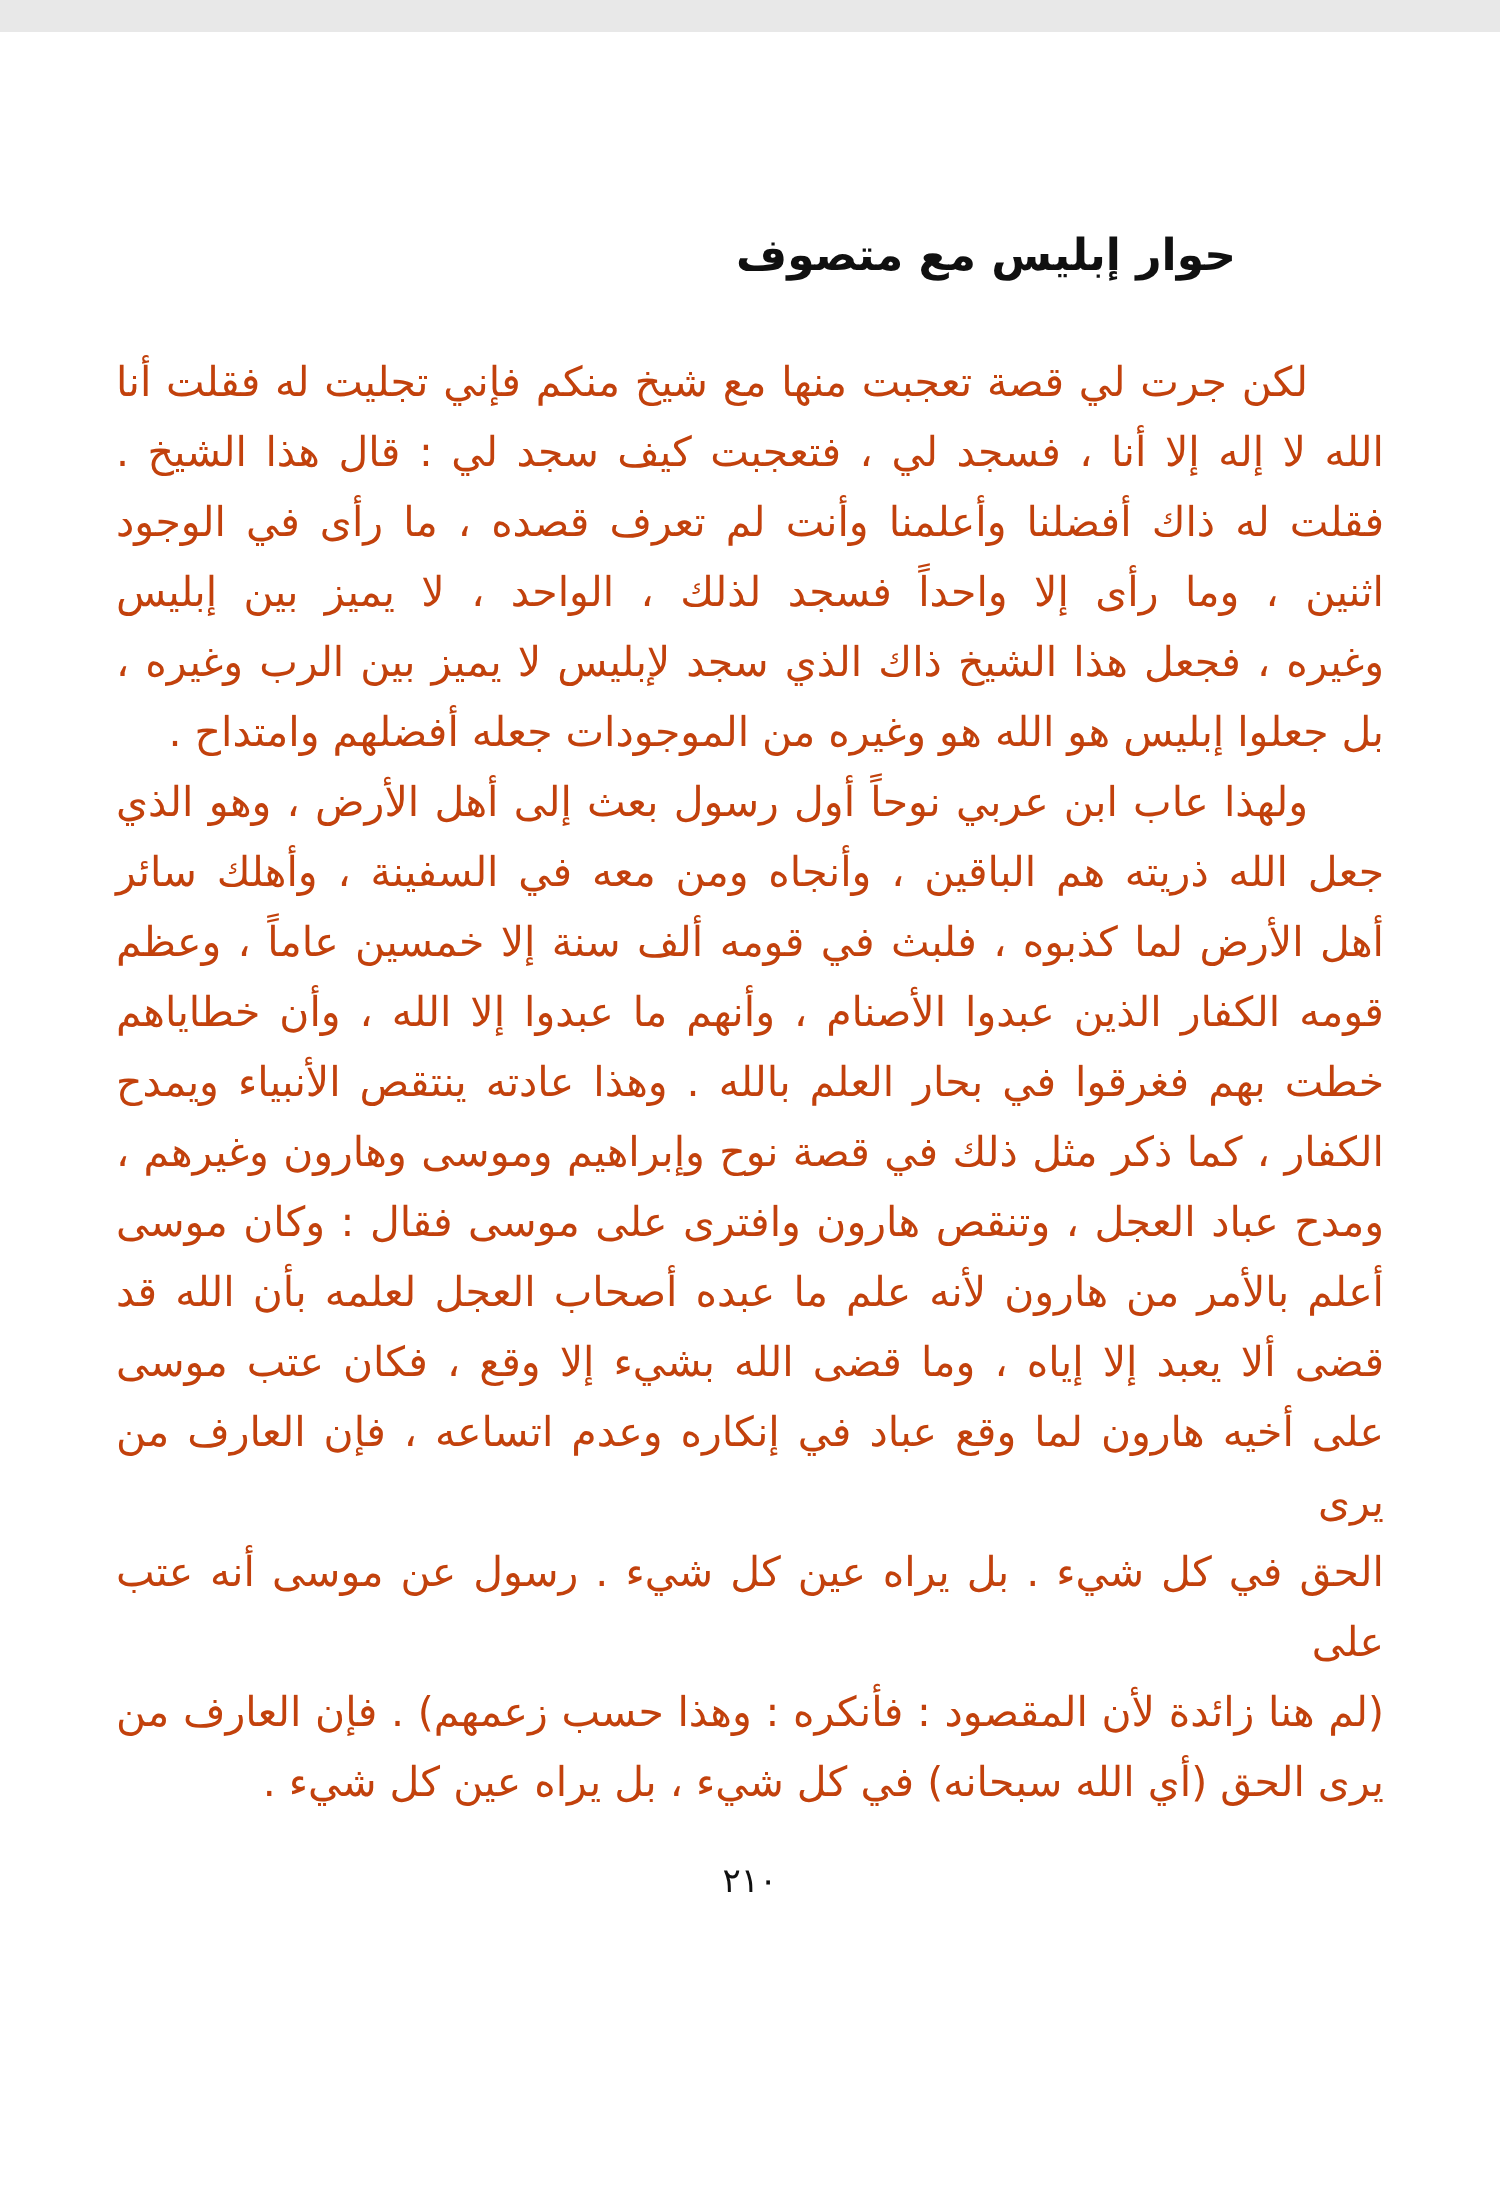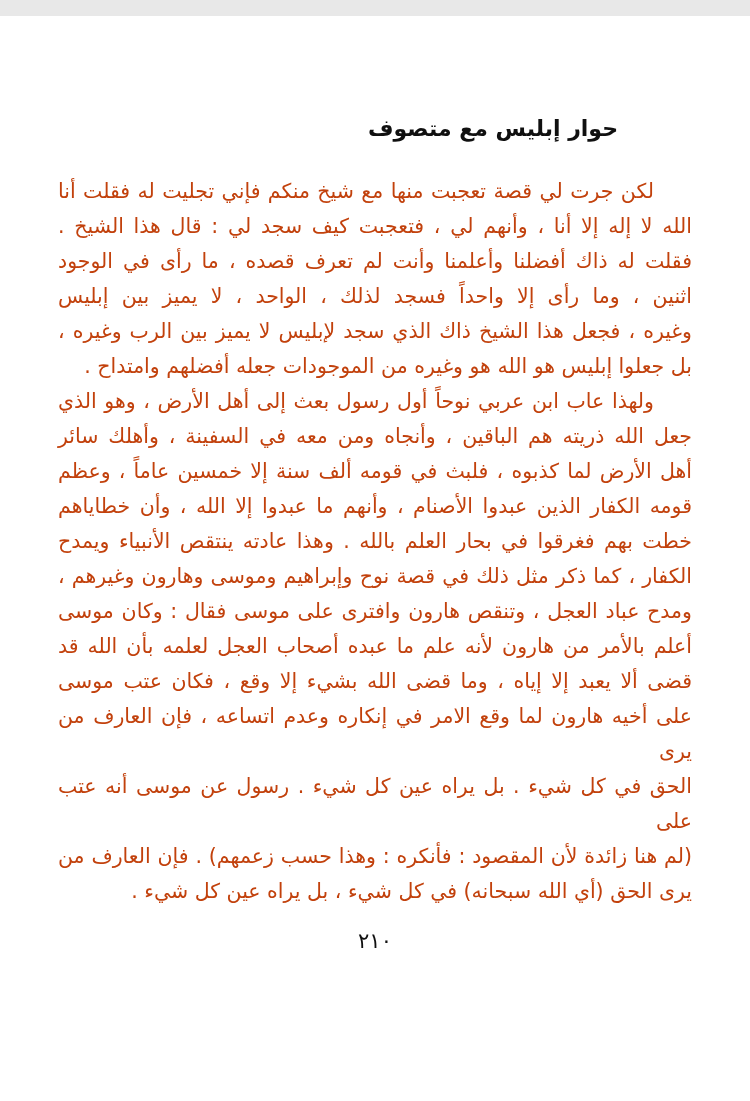--- a/index.html
+++ b/index.html
@@ -55,55 +55,55 @@
   }
   .body-line.first {
     padding-right: 38px;
   }
   .body-line.plast {
     text-align-last: right;
   }
   .page-number {
     margin-top: 18px;
     text-align: center;
-    font-size: 21px;
+    font-size: 17px;
     line-height: 28px;
     color: #101010;
     direction: rtl;
   }
 </style>
 </head>
 <body>
 
 <div class="page">
   <div class="content">
 
     <div class="section-heading heading-1">حوار إبليس مع متصوف</div>
 
     <div class="paragraph">
       <div class="body-line first">لكن جرت لي قصة تعجبت منها مع شيخ منكم فإني تجليت له فقلت أنا</div>
-      <div class="body-line">الله لا إله إلا أنا ، وأنهم لي ، فتعجبت كيف سجد لي : قال هذا الشيخ .</div>
+      <div class="body-line">الله لا إله إلا أنا ، فسجد لي ، فتعجبت كيف سجد لي : قال هذا الشيخ .</div>
       <div class="body-line">فقلت له ذاك أفضلنا وأعلمنا وأنت لم تعرف قصده ، ما رأى في الوجود</div>
       <div class="body-line">اثنين ، وما رأى إلا واحداً فسجد لذلك ، الواحد ، لا يميز بين إبليس</div>
       <div class="body-line">وغيره ، فجعل هذا الشيخ ذاك الذي سجد لإبليس لا يميز بين الرب وغيره ،</div>
       <div class="body-line plast">بل جعلوا إبليس هو الله هو وغيره من الموجودات جعله أفضلهم وامتداح .</div>
     </div>
 
 
     <div class="paragraph">
       <div class="body-line first">ولهذا عاب ابن عربي نوحاً أول رسول بعث إلى أهل الأرض ، وهو الذي</div>
       <div class="body-line">جعل الله ذريته هم الباقين ، وأنجاه ومن معه في السفينة ، وأهلك سائر</div>
       <div class="body-line">أهل الأرض لما كذبوه ، فلبث في قومه ألف سنة إلا خمسين عاماً ، وعظم</div>
       <div class="body-line">قومه الكفار الذين عبدوا الأصنام ، وأنهم ما عبدوا إلا الله ، وأن خطاياهم</div>
       <div class="body-line">خطت بهم فغرقوا في بحار العلم بالله . وهذا عادته ينتقص الأنبياء ويمدح</div>
       <div class="body-line">الكفار ، كما ذكر مثل ذلك في قصة نوح وإبراهيم وموسى وهارون وغيرهم ،</div>
       <div class="body-line">ومدح عباد العجل ، وتنقص هارون وافترى على موسى فقال : وكان موسى</div>
       <div class="body-line">أعلم بالأمر من هارون لأنه علم ما عبده أصحاب العجل لعلمه بأن الله قد</div>
       <div class="body-line">قضى ألا يعبد إلا إياه ، وما قضى الله بشيء إلا وقع ، فكان عتب موسى</div>
-      <div class="body-line">على أخيه هارون لما وقع الامر في إنكاره وعدم اتساعه ، فإن العارف من يرى</div>
+      <div class="body-line">على أخيه هارون لما وقع عباد في إنكاره وعدم اتساعه ، فإن العارف من يرى</div>
       <div class="body-line">الحق في كل شيء . بل يراه عين كل شيء . رسول عن موسى أنه عتب على</div>
       <div class="body-line">(لم هنا زائدة لأن المقصود : فأنكره : وهذا حسب زعمهم) . فإن العارف من</div>
       <div class="body-line plast">يرى الحق (أي الله سبحانه) في كل شيء ، بل يراه عين كل شيء .</div>
     </div>
 
     <div class="page-number">٢١٠</div>
 
   </div>
 </div>
 

